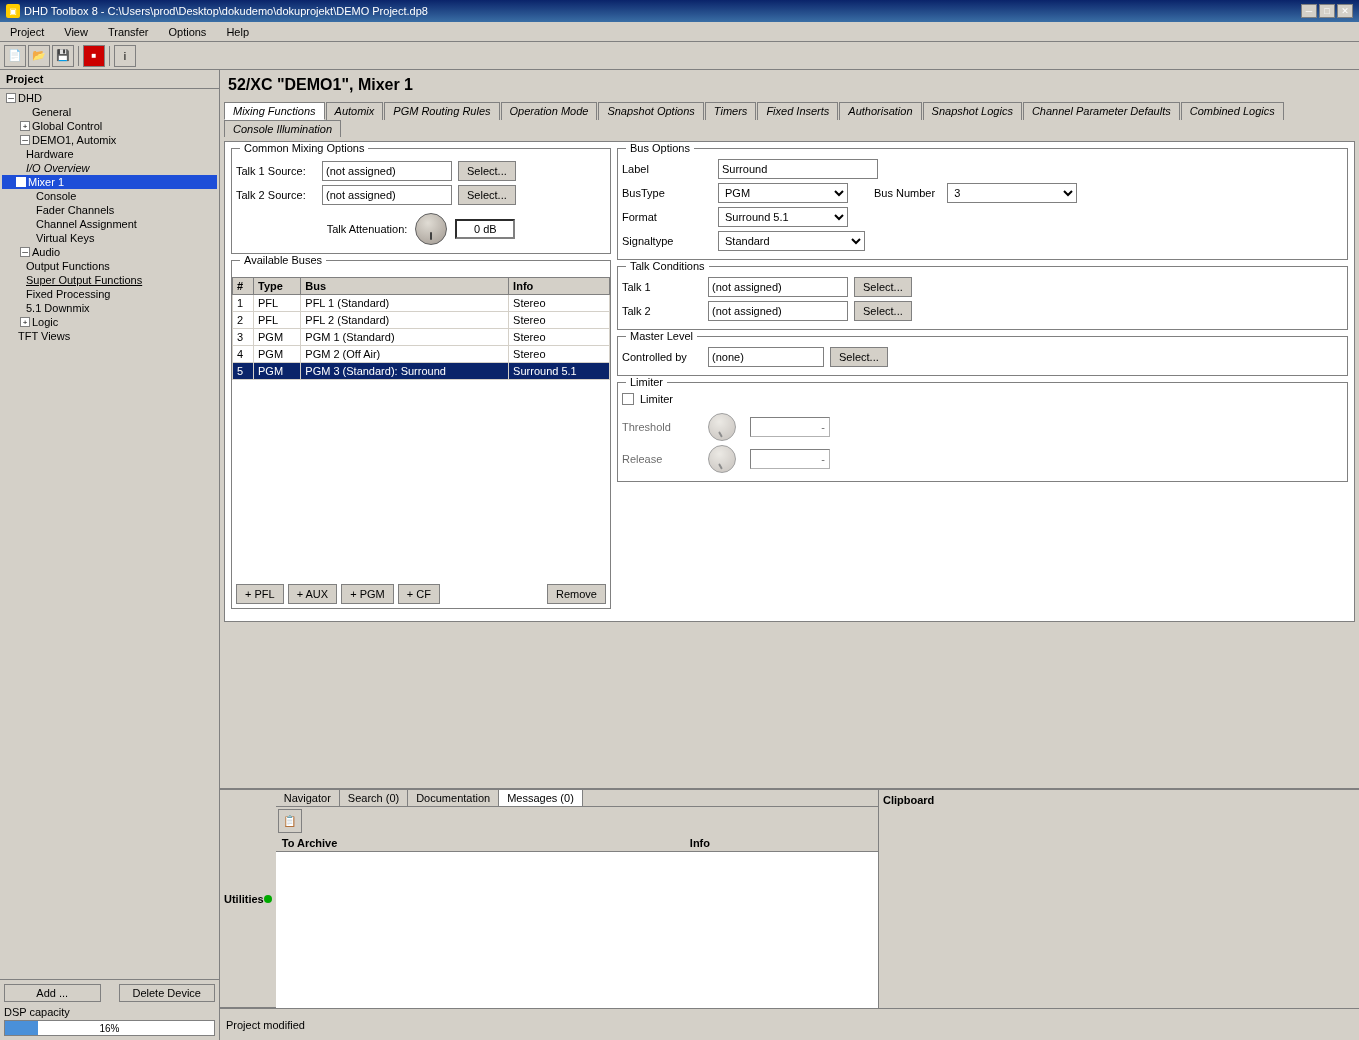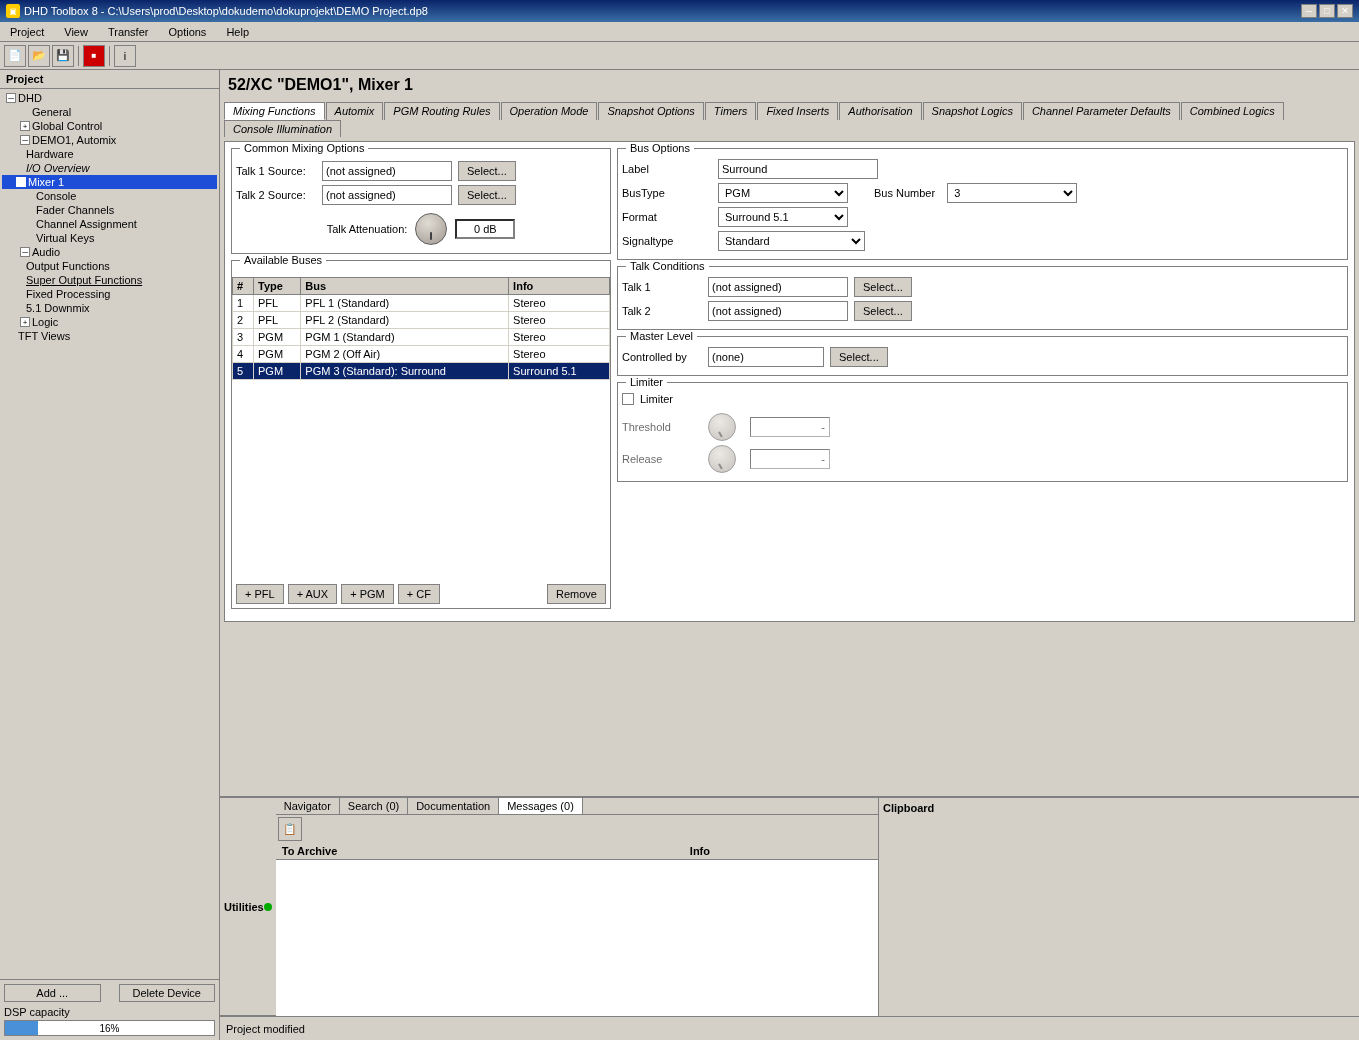--- a/index.html
+++ b/index.html
@@ -110,21 +110,21 @@
     .utilities-right { width: 480px; padding: 4px; }
     .utilities-tabs { display: flex; border-bottom: 1px solid #808080; }
     .util-tab { padding: 2px 8px; font-size: 11px; cursor: pointer; border-right: 1px solid #808080; }
     .util-tab.active { background: white; }
     .util-content { flex: 1; background: white; overflow: auto; }
     .util-table { width: 100%; border-collapse: collapse; }
     .util-table th { background: #d4d0c8; border-bottom: 1px solid #808080; padding: 2px 6px; font-size: 11px; text-align: left; }
     .clipboard-label { font-weight: bold; font-size: 11px; }
 
     
-    .status-bar { background: #d4d0c8; border-top: 1px solid #808080; padding: 2px 6px; font-size: 11px; height: 24px; display: flex; align-items: center; }
+    .status-bar { background: #d4d0c8; border-top: 1px solid #808080; padding: 2px 6px; font-size: 11px; height: 32px; display: flex; align-items: center; }
     
     .green-dot { width: 8px; height: 8px; background: #00aa00; border-radius: 50%; display: inline-block; }
   </style>
 </head>
 <body>
 
 <div class="title-bar">
   <div class="title-bar-left">
     <div class="title-bar-icon">▣</div>
     <span>DHD Toolbox 8 - C:\Users\prod\Desktop\dokudemo\dokuprojekt\DEMO Project.dp8</span>

